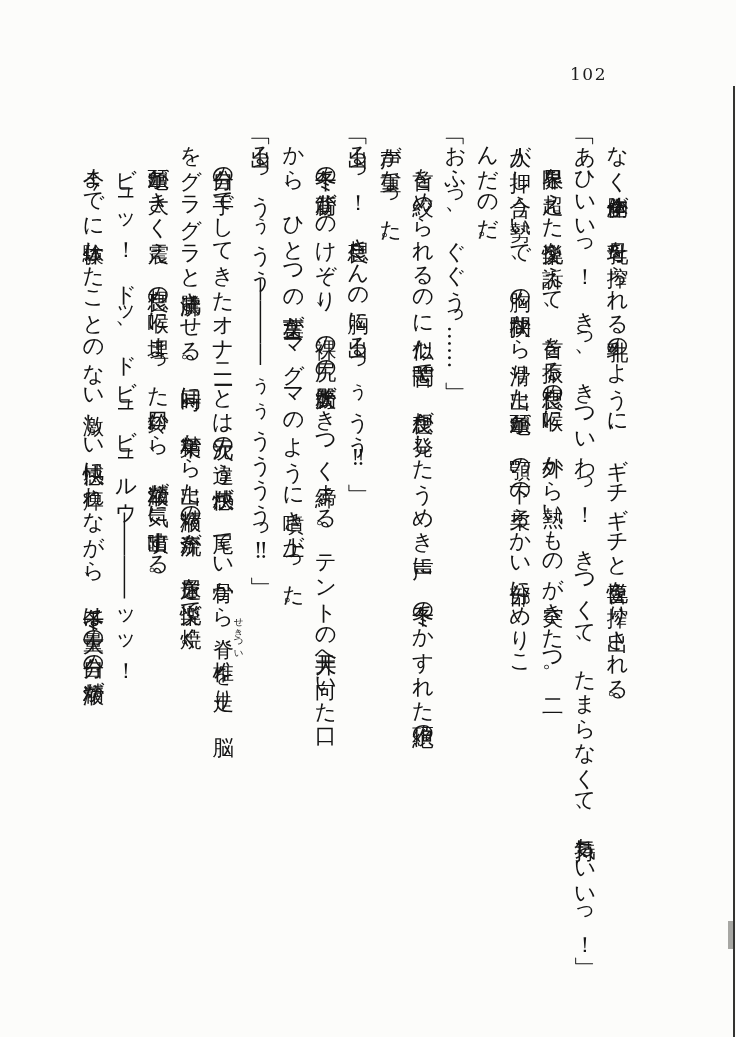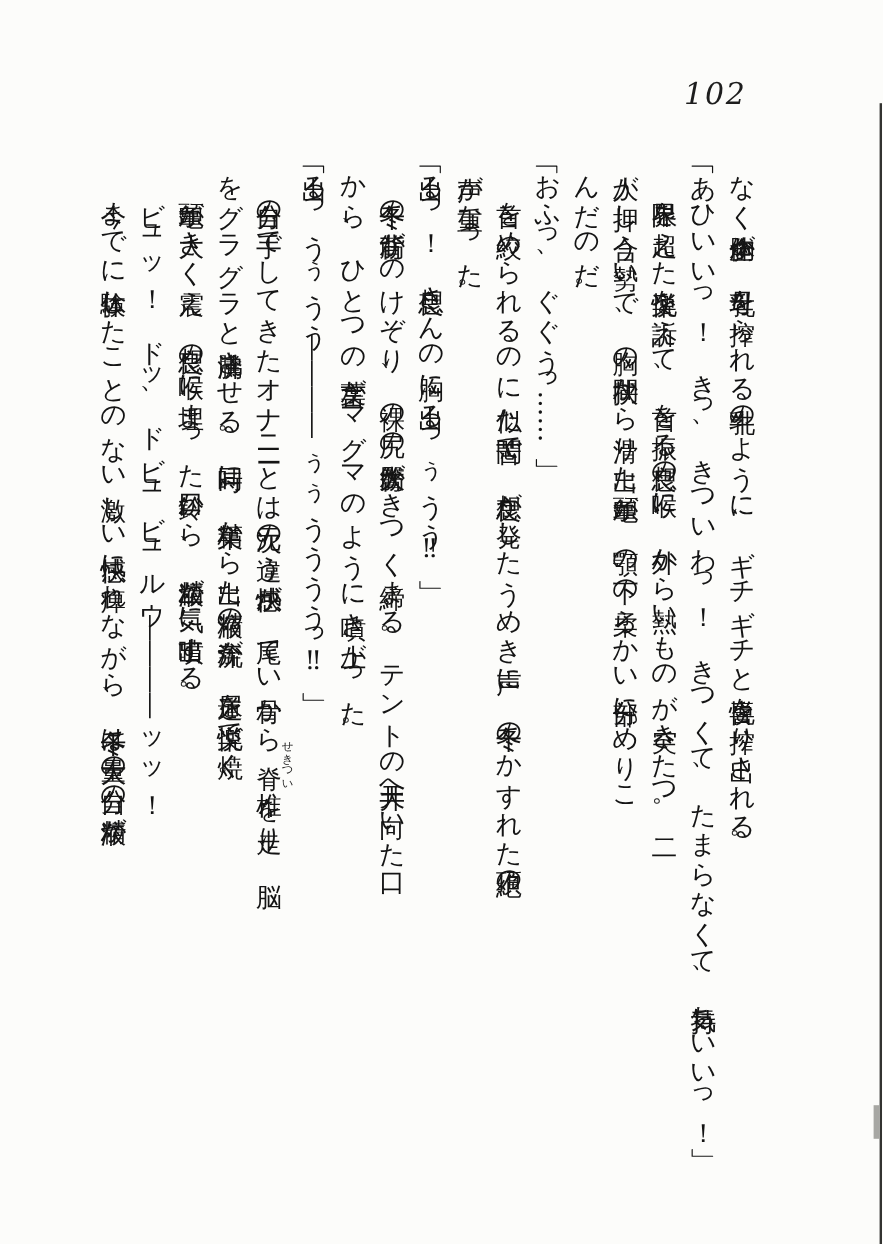--- a/index.html
+++ b/index.html
@@ -8,22 +8,21 @@
     width: 736px;
     height: 1037px;
     background: #fcfcfa;
     overflow: hidden;
     font-family: "DejaVu Serif", serif;
   }
   .page-number {
     position: absolute;
     left: 570px;
     top: 64px;
-    font-style: italic;
-    font-size: 25px;
+    font-size: 17px;
     letter-spacing: 1.5px;
     color: #1d1d1d;
   }
   .text-block {
     position: absolute;
     top: 131px;
     right: 103px;
     width: 553px;
     height: 832px;
     writing-mode: vertical-rl;

